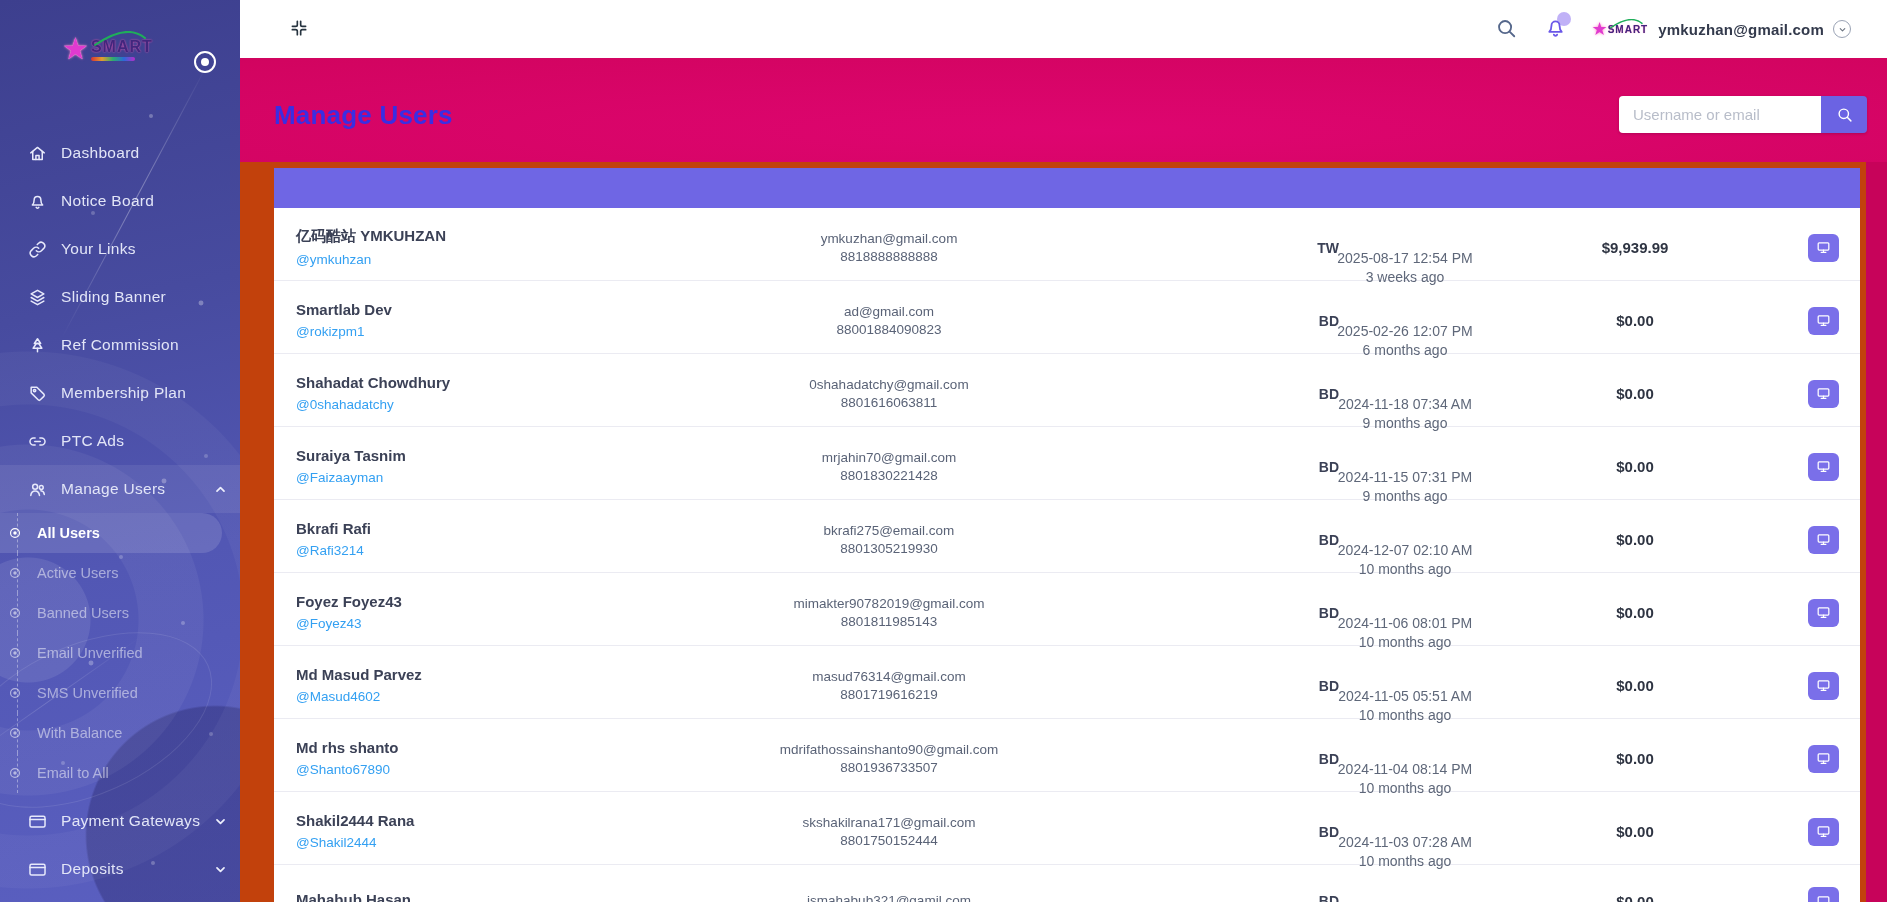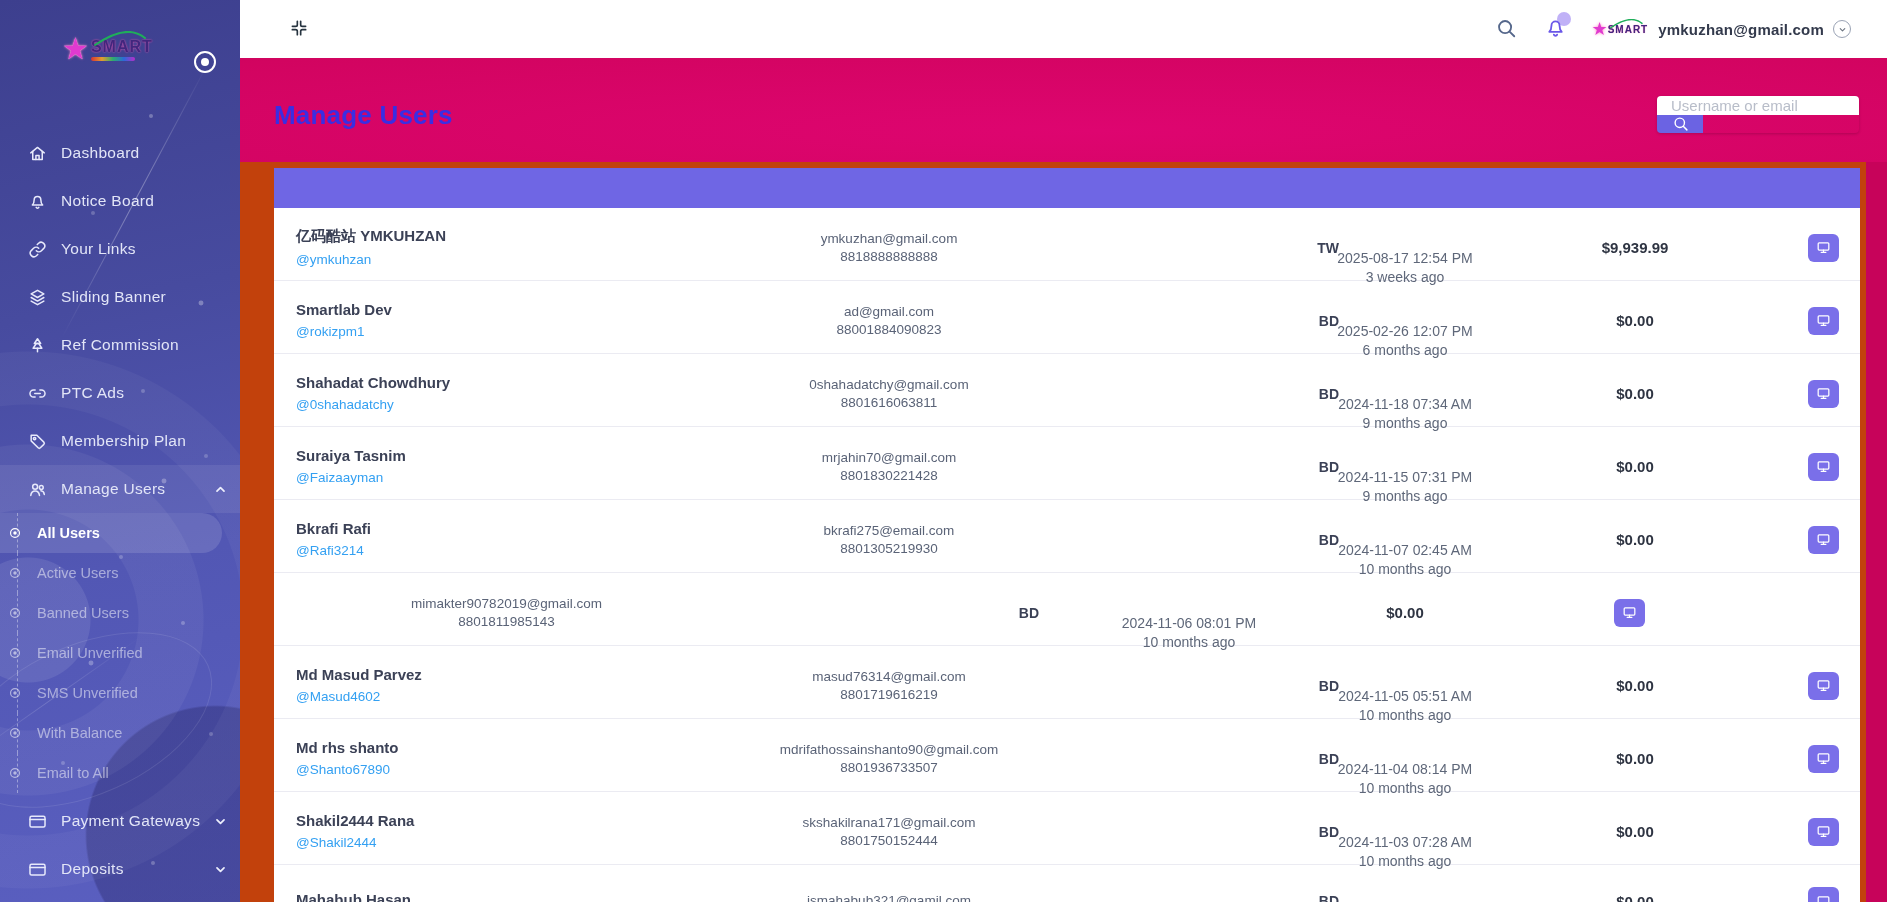--- a/index.html
+++ b/index.html
@@ -78,22 +78,22 @@
   .account { display:flex; align-items:center; margin-left:10px; cursor:pointer; }
   .account-email { font-size:15px; font-weight:700; color:#333a4c; letter-spacing:.2px; }
   .account-caret { margin-left:9px; width:18px; height:18px; border:1.5px solid #9aa3b5; border-radius:50%;
     color:#6b7480; display:flex; align-items:center; justify-content:center; }
   .account-caret svg { width:11px; height:11px; }
 
   
   .pink-band { position:absolute; left:240px; top:58px; width:1647px; height:104px;
     background:radial-gradient(130% 170% at 52% 70%, #de0570 0%, #d20460 55%, #b80350 85%, #9d0243 100%); }
   .page-title { position:absolute; left:34px; top:42px; font-size:26px; font-weight:600; color:#3a2ee2; letter-spacing:.2px; }
-  .band-search { position:absolute; right:28px; top:38px; height:37px; display:flex; border-radius:4px; overflow:hidden;
-    box-shadow:0 1px 3px rgba(0,0,0,0.18);flex-direction:column; }
+  .band-search { position:absolute; right:20px; top:38px; height:37px; display:flex; border-radius:4px; overflow:hidden;
+    box-shadow:0 1px 3px rgba(0,0,0,0.18); }
   .band-search input { width:202px; height:37px; border:none; outline:none; padding:0 14px; font-size:15px;
     color:#3b4252; font-family:"Liberation Sans",sans-serif; }
   .band-search input::placeholder { color:#b8bdc9; }
   .band-search button { width:46px; height:37px; border:none; background:#6b63e3; color:#fff; cursor:pointer;
     display:flex; align-items:center; justify-content:center; }
   .band-search button svg { width:17px; height:17px; }
 
   
   .content { position:absolute; left:240px; top:162px; width:1887px; height:740px; background:#c2410c; }
   .table-card { margin:6px 0 0 34px; width:1586px; --cols:465px 300px 300px 132px 328px 61px; }
@@ -276,30 +276,30 @@
         </div>
         <div class="nav-item main">
           <svg class="nico" viewBox="0 0 24 24">
             <use href="#i-tree"></use>
           </svg>
           <span class="nlabel">Ref Commission</span>
 
         </div>
         <div class="nav-item main">
           <svg class="nico" viewBox="0 0 24 24">
+            <use href="#i-tag"></use>
+          </svg>
+          <span class="nlabel">Membership Plan</span>
+
+        </div>
+        <div class="nav-item main">
+          <svg class="nico" viewBox="0 0 24 24">
             <use href="#i-chain"></use>
           </svg>
           <span class="nlabel">PTC Ads</span>
-
-        </div>
-        <div class="nav-item main">
-          <svg class="nico" viewBox="0 0 24 24">
-            <use href="#i-tag"></use>
-          </svg>
-          <span class="nlabel">Membership Plan</span>
 
         </div>
         <div class="nav-item main expanded">
           <svg class="nico" viewBox="0 0 24 24">
             <use href="#i-users"></use>
           </svg>
           <span class="nlabel">Manage Users</span>
           <svg class="chev" viewBox="0 0 24 24">
             <use href="#i-chevron-up"></use>
           </svg>
@@ -532,33 +532,37 @@
             <div class="cell c-user">
               <div class="uname">Bkrafi Rafi</div>
               <a class="uhandle">@Rafi3214</a>
             </div>
             <div class="cell c-email">
               <div class="email">bkrafi275@email.com</div>
               <div class="phone">8801305219930</div>
             </div>
             <div class="cell c-country">BD</div>
             <div class="cell c-joined">
-              <div class="date">2024-11-07 02:45 AM</div>
+              <div class="date">2024-12-07 02:10 AM</div>
               <div class="ago">10 months ago</div>
             </div>
             <div class="cell c-balance">$0.00</div>
             <div class="cell c-action">
               <button class="act-btn">
                 <svg viewBox="0 0 24 24">
                   <use href="#i-monitor"></use>
                 </svg>
               </button>
             </div>
           </div>
           <div class="trow">
+            <div class="cell c-user">
+              <div class="uname">Foyez Foyez43</div>
+              <a class="uhandle">@Foyez43</a>
+            </div>
             <div class="cell c-email">
               <div class="email">mimakter90782019@gmail.com</div>
               <div class="phone">8801811985143</div>
             </div>
             <div class="cell c-country">BD</div>
             <div class="cell c-joined">
               <div class="date">2024-11-06 08:01 PM</div>
               <div class="ago">10 months ago</div>
             </div>
             <div class="cell c-balance">$0.00</div>

